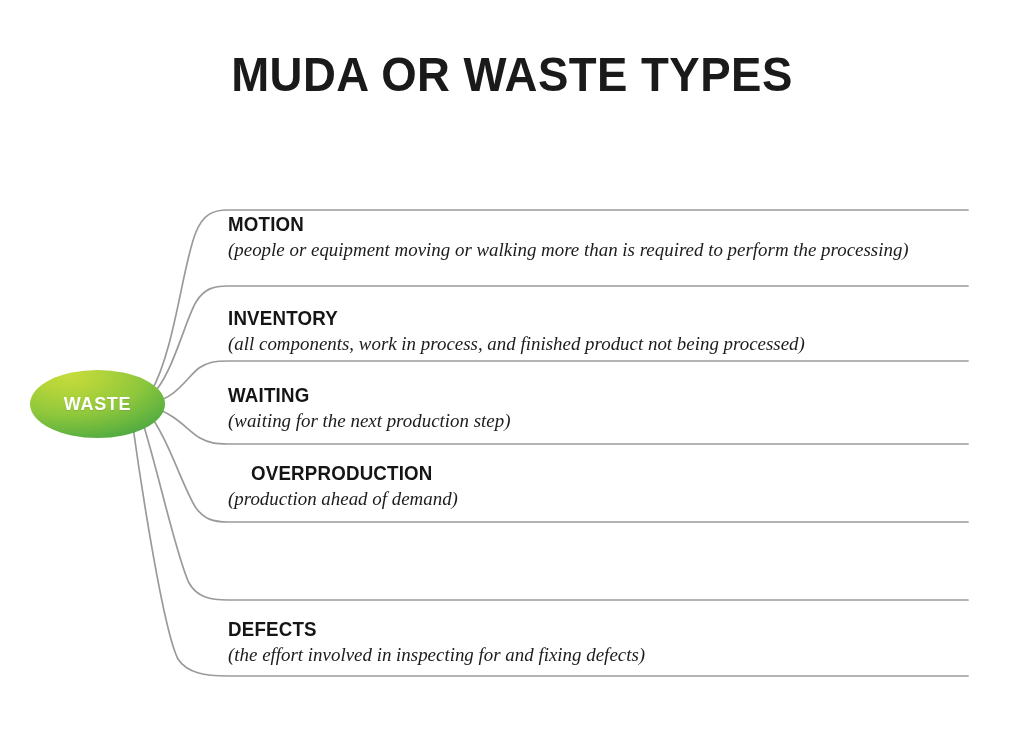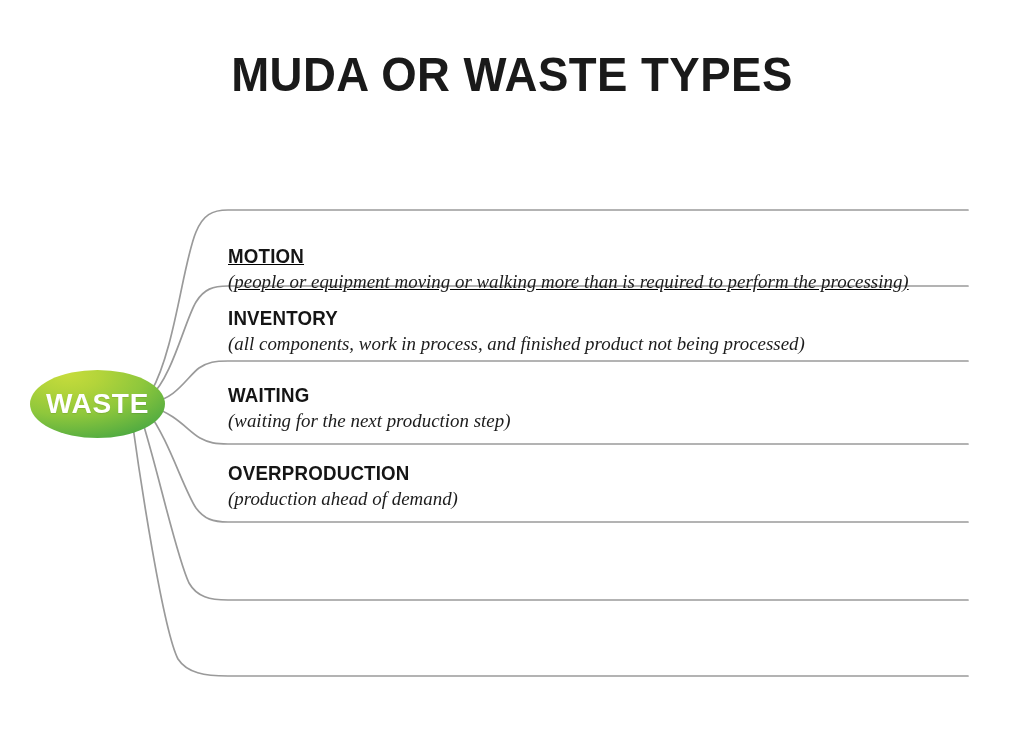--- a/index.html
+++ b/index.html
@@ -73,21 +73,21 @@
   }
   #waste-label {
     position: absolute;
     inset: 0;
     display: flex;
     align-items: center;
     justify-content: center;
     color: #ffffff;
     font-family: "Liberation Sans", sans-serif;
     font-weight: bold;
-    font-size: 28px;
+    font-size: 18px;
     letter-spacing: 0.7px;
     text-shadow: 0 1px 1px rgba(0,0,0,0.10);
   }
 
   
   .waste-item {
     position: absolute;
     left: 228px;
   }
   .waste-item .wt-title {
@@ -108,24 +108,24 @@
     color: #1c1c1c;
     line-height: 25px;
     margin-top: 1px;
     white-space: nowrap;
     transform: scaleX(0.97);
     transform-origin: left center;
   }
 
   
   .item-0 { top: 149px; }
-  .item-1 { top: 244px; text-decoration: underline; }
+  .item-1 { top: 212px; }
   .item-2 { top: 306px; }
   .item-3 { top: 383px; }
-  .item-4 { top: 461px; }
+  .item-4 { top: 461px; text-align: center; }
   .item-5 { top: 539px; }
   .item-6 { top: 617px; }
 </style>
 </head>
 <body>
 
 <div id="canvas">
 
   <div id="page-title">MUDA OR WASTE TYPES</div>
 
@@ -168,14 +168,18 @@
     <div class="wt-title">WAITING</div>
     <div class="wt-desc">(waiting for the next production step)</div>
   </div>
 
   <div class="waste-item item-4">
     <div class="wt-title">OVERPRODUCTION</div>
     <div class="wt-desc">(production ahead of demand)</div>
   </div>
 
 
+  <div class="waste-item item-6">
+    <div class="wt-title">DEFECTS</div>
+    <div class="wt-desc">(the effort involved in inspecting for and fixing defects)</div>
+  </div>
 
 </div>
 
 </body></html>

